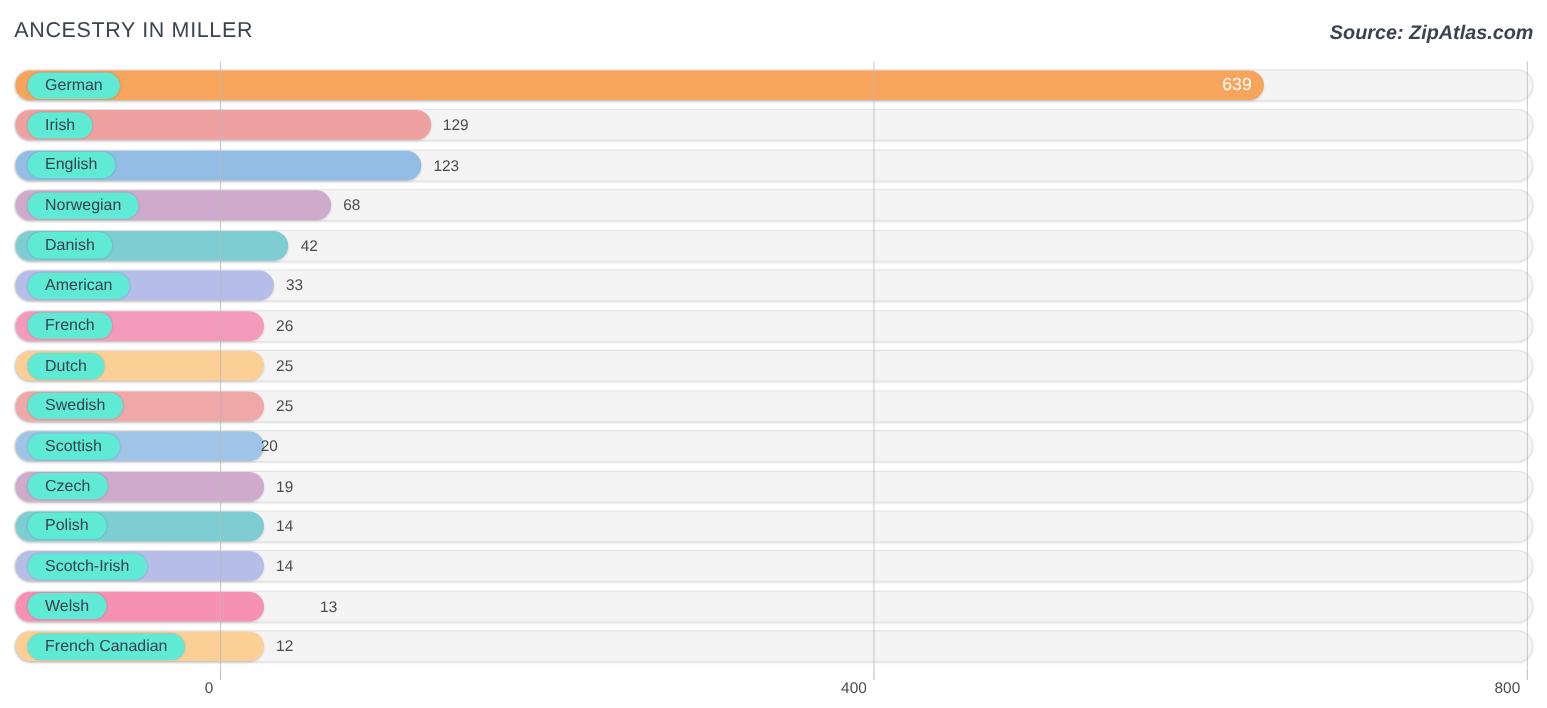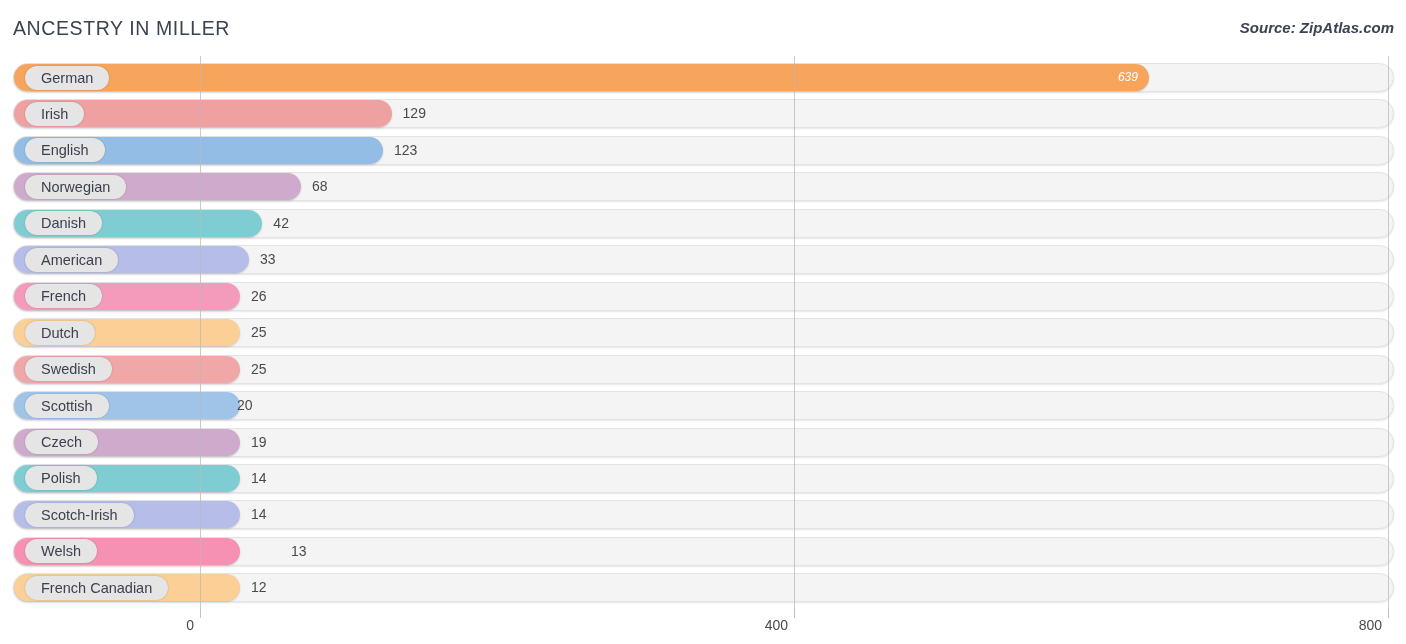--- a/index.html
+++ b/index.html
@@ -29,21 +29,21 @@
     font-size: 19.5px;
     letter-spacing: 0.6px;
     color: #3b4250;
     font-weight: 400;
     white-space: nowrap;
   }
   #chart-source {
     position: absolute;
     right: 12px;
     top: 19px;
-    font-size: 15px;
+    font-size: 18px;
     font-style: italic;
     font-weight: bold;
     color: #3b4250;
     white-space: nowrap;
   }
   
   #plot {
     position: absolute;
     left: 0;
     top: 56px;
@@ -86,42 +86,41 @@
     height: 27px;
     border-radius: 14px;
     box-shadow: 0 1px 2px rgba(0,0,0,.16);
   }
   .bar-value-in {
     position: absolute;
     right: 11px;
     top: 0;
     height: 39px;
     line-height: 27px;
-    font-size: 12px;
+    font-size: 16px;
     color: #ffffff;
     white-space: nowrap;
-    font-style: italic;
   }
   .value-out {
     position: absolute;
     top: 0;
     height: 20px;
     line-height: 29px;
     font-size: 14px;
     color: #4a4a4a;
     white-space: nowrap;
   }
   .label-pill {
     position: absolute;
     left: 12px;
     top: 2.5px;
     height: 24px;
     line-height: 24px;
     padding: 0 16px;
-    background: #e5e5e5;
+    background: #5eead4;
     border-radius: 13px;
     font-size: 14.5px;
     color: #3c4150;
     white-space: nowrap;
     box-shadow: 0 0 2px rgba(0,0,0,.22);
   }
   
   #axis {
     position: absolute;
     left: 0;

